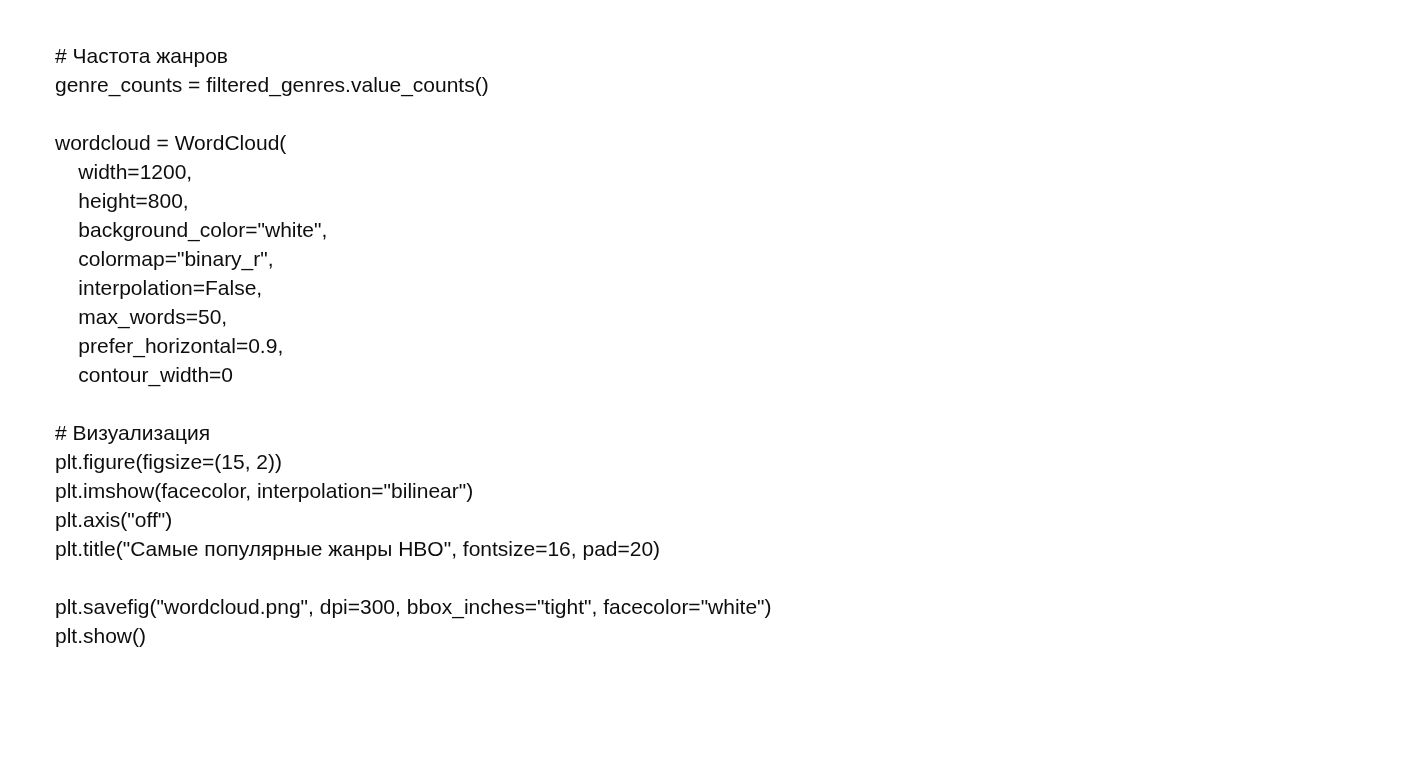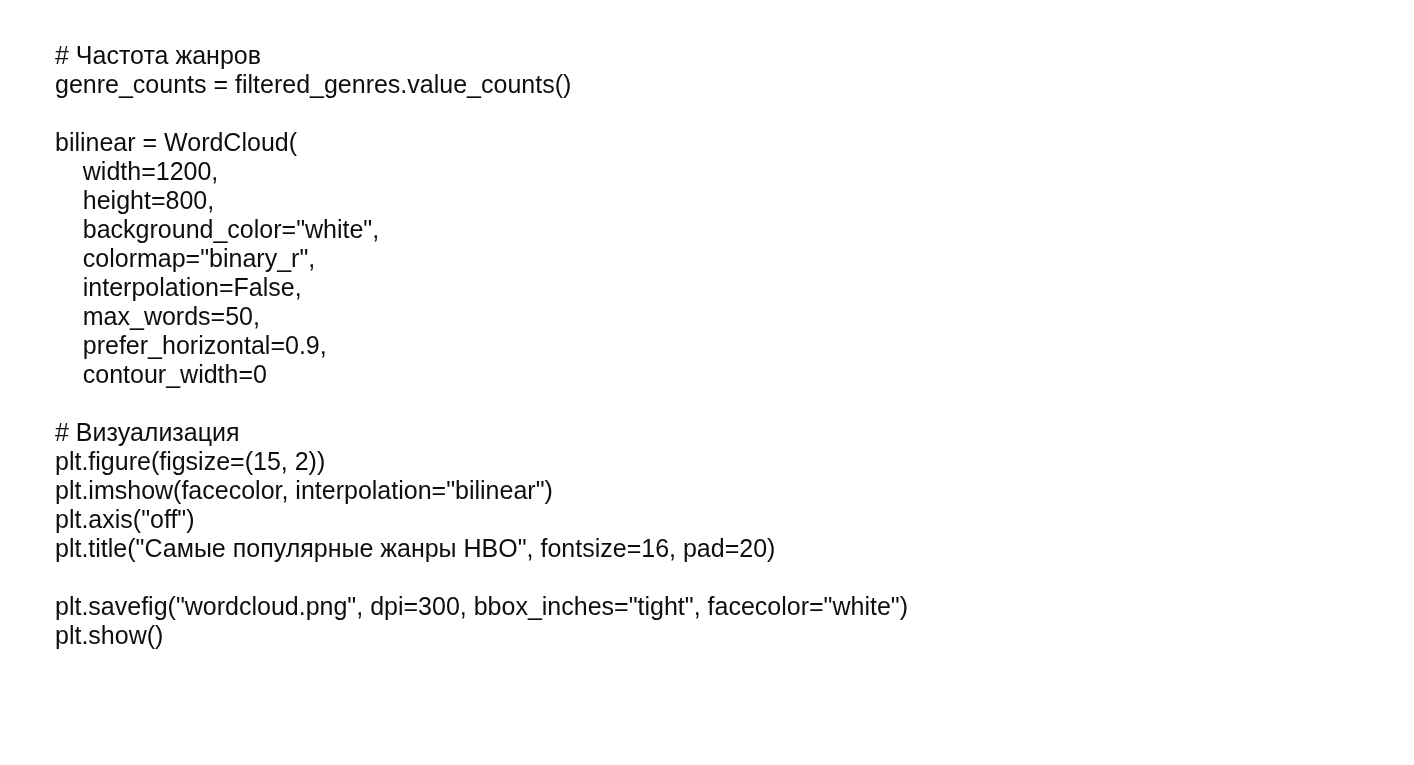--- a/index.html
+++ b/index.html
@@ -10,40 +10,40 @@
     overflow: hidden;
   }
   .page {
     width: 100%;
     height: 100%;
     background: #ffffff;
   }
   .code {
     padding: 41px 20px 0 55px;
     font-family: "Liberation Sans", "DejaVu Sans", sans-serif;
-    font-size: 25px;
+    font-size: 21px;
     line-height: 29px;
     color: #0e0e0e;
     font-weight: 400;
     letter-spacing: 0;
   }
   .line {
     white-space: pre;
     min-height: 29px;
   }
 </style>
 </head>
 <body>
 
 <main class="page">
   <div class="code">
     <div class="line"># Частота жанров</div>
     <div class="line">genre_counts = filtered_genres.value_counts()</div>
     <div class="line"></div>
-    <div class="line">bilinear = WordCloud(</div>
+    <div class="line">wordcloud = WordCloud(</div>
     <div class="line">    width=1200,</div>
     <div class="line">    height=800,</div>
     <div class="line">    background_color="white",</div>
     <div class="line">    colormap="binary_r",</div>
     <div class="line">    interpolation=False,</div>
     <div class="line">    max_words=50,</div>
     <div class="line">    prefer_horizontal=0.9,</div>
     <div class="line">    contour_width=0</div>
     <div class="line"></div>
     <div class="line"># Визуализация</div>

